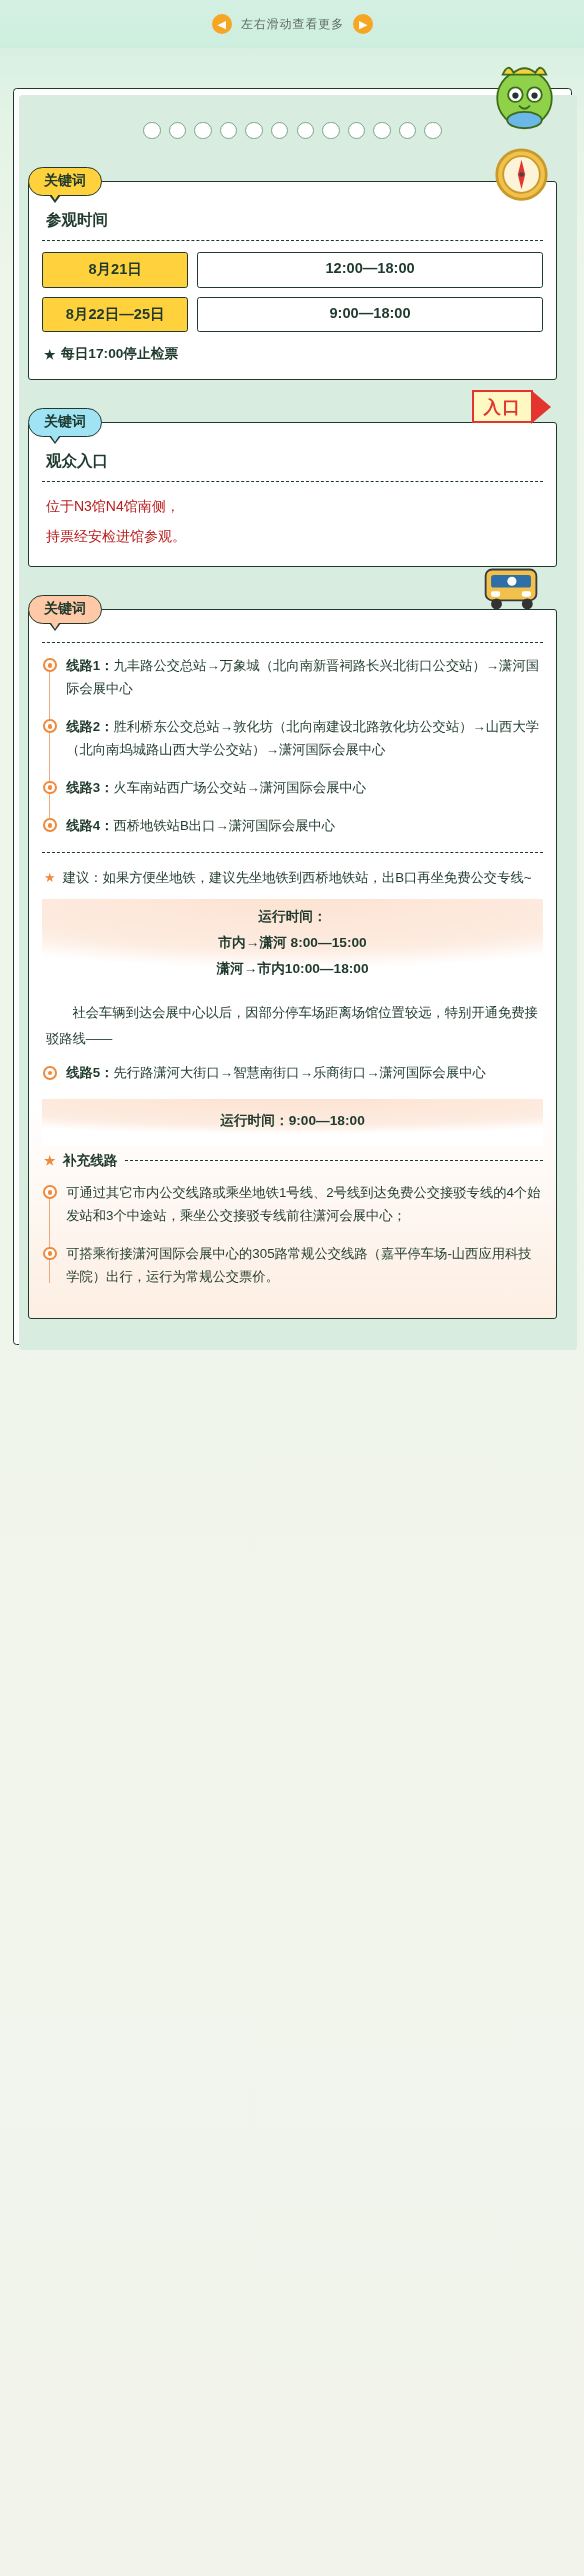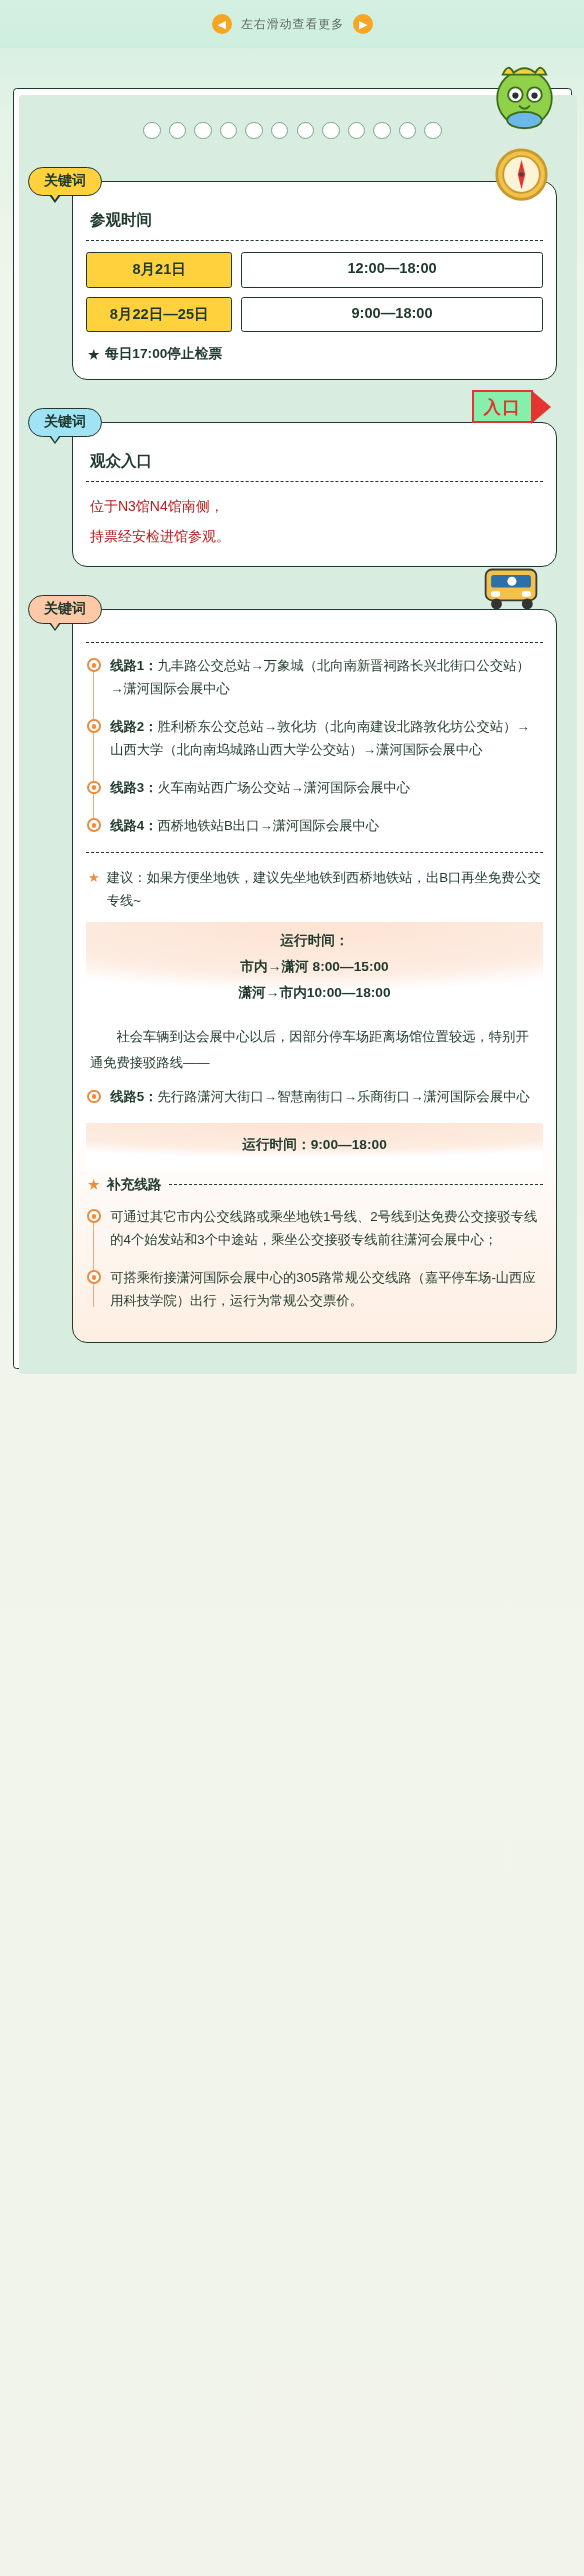--- a/index.html
+++ b/index.html
@@ -136,26 +136,25 @@
   .kw-bubble.blue:before   { border-top-color:#9fe3f5; }
   .kw-bubble.peach:before  { border-top-color:#ffc9a8; }
 
   
   .section {
     position:relative;
     margin:27.4px 0 0 0;
   }
   .sec-body {
     border:1.8px solid #1f3a2c;
-    border-radius:15px;
+    border-radius:3px;
     margin-top:-14.6px;
     padding:24px 12.8px 14.6px 12.8px;
     background:#fff;
     position:relative;
-    margin-left:44px;
   }
   .sec-title {
     font-size:15.5px;
     font-weight:bold;
     color:#1f3a2c;
     margin:3.7px 0 9.1px 3.7px;
   }
   .dash-line {
     border-top:1.4px dashed #1f3a2c;
     margin:7.3px 0 11px 0;
@@ -211,21 +210,21 @@
 
   
   .entrance-badge {
     position:absolute;
     right:5.5px; top:-18.3px;
     display:flex;
     align-items:center;
     z-index:5;
   }
   .entrance-label {
-    background:#86efac;
+    background:#fef9c3;
     border:2.3px solid #e3342f;
     color:#e3342f;
     font-size:17.4px;
     font-weight:bold;
     padding:2.7px 9.1px;
     letter-spacing:1.8px;
   }
   .arrow-head {
     width:0;height:0;
     border-top:17.4px solid transparent;

